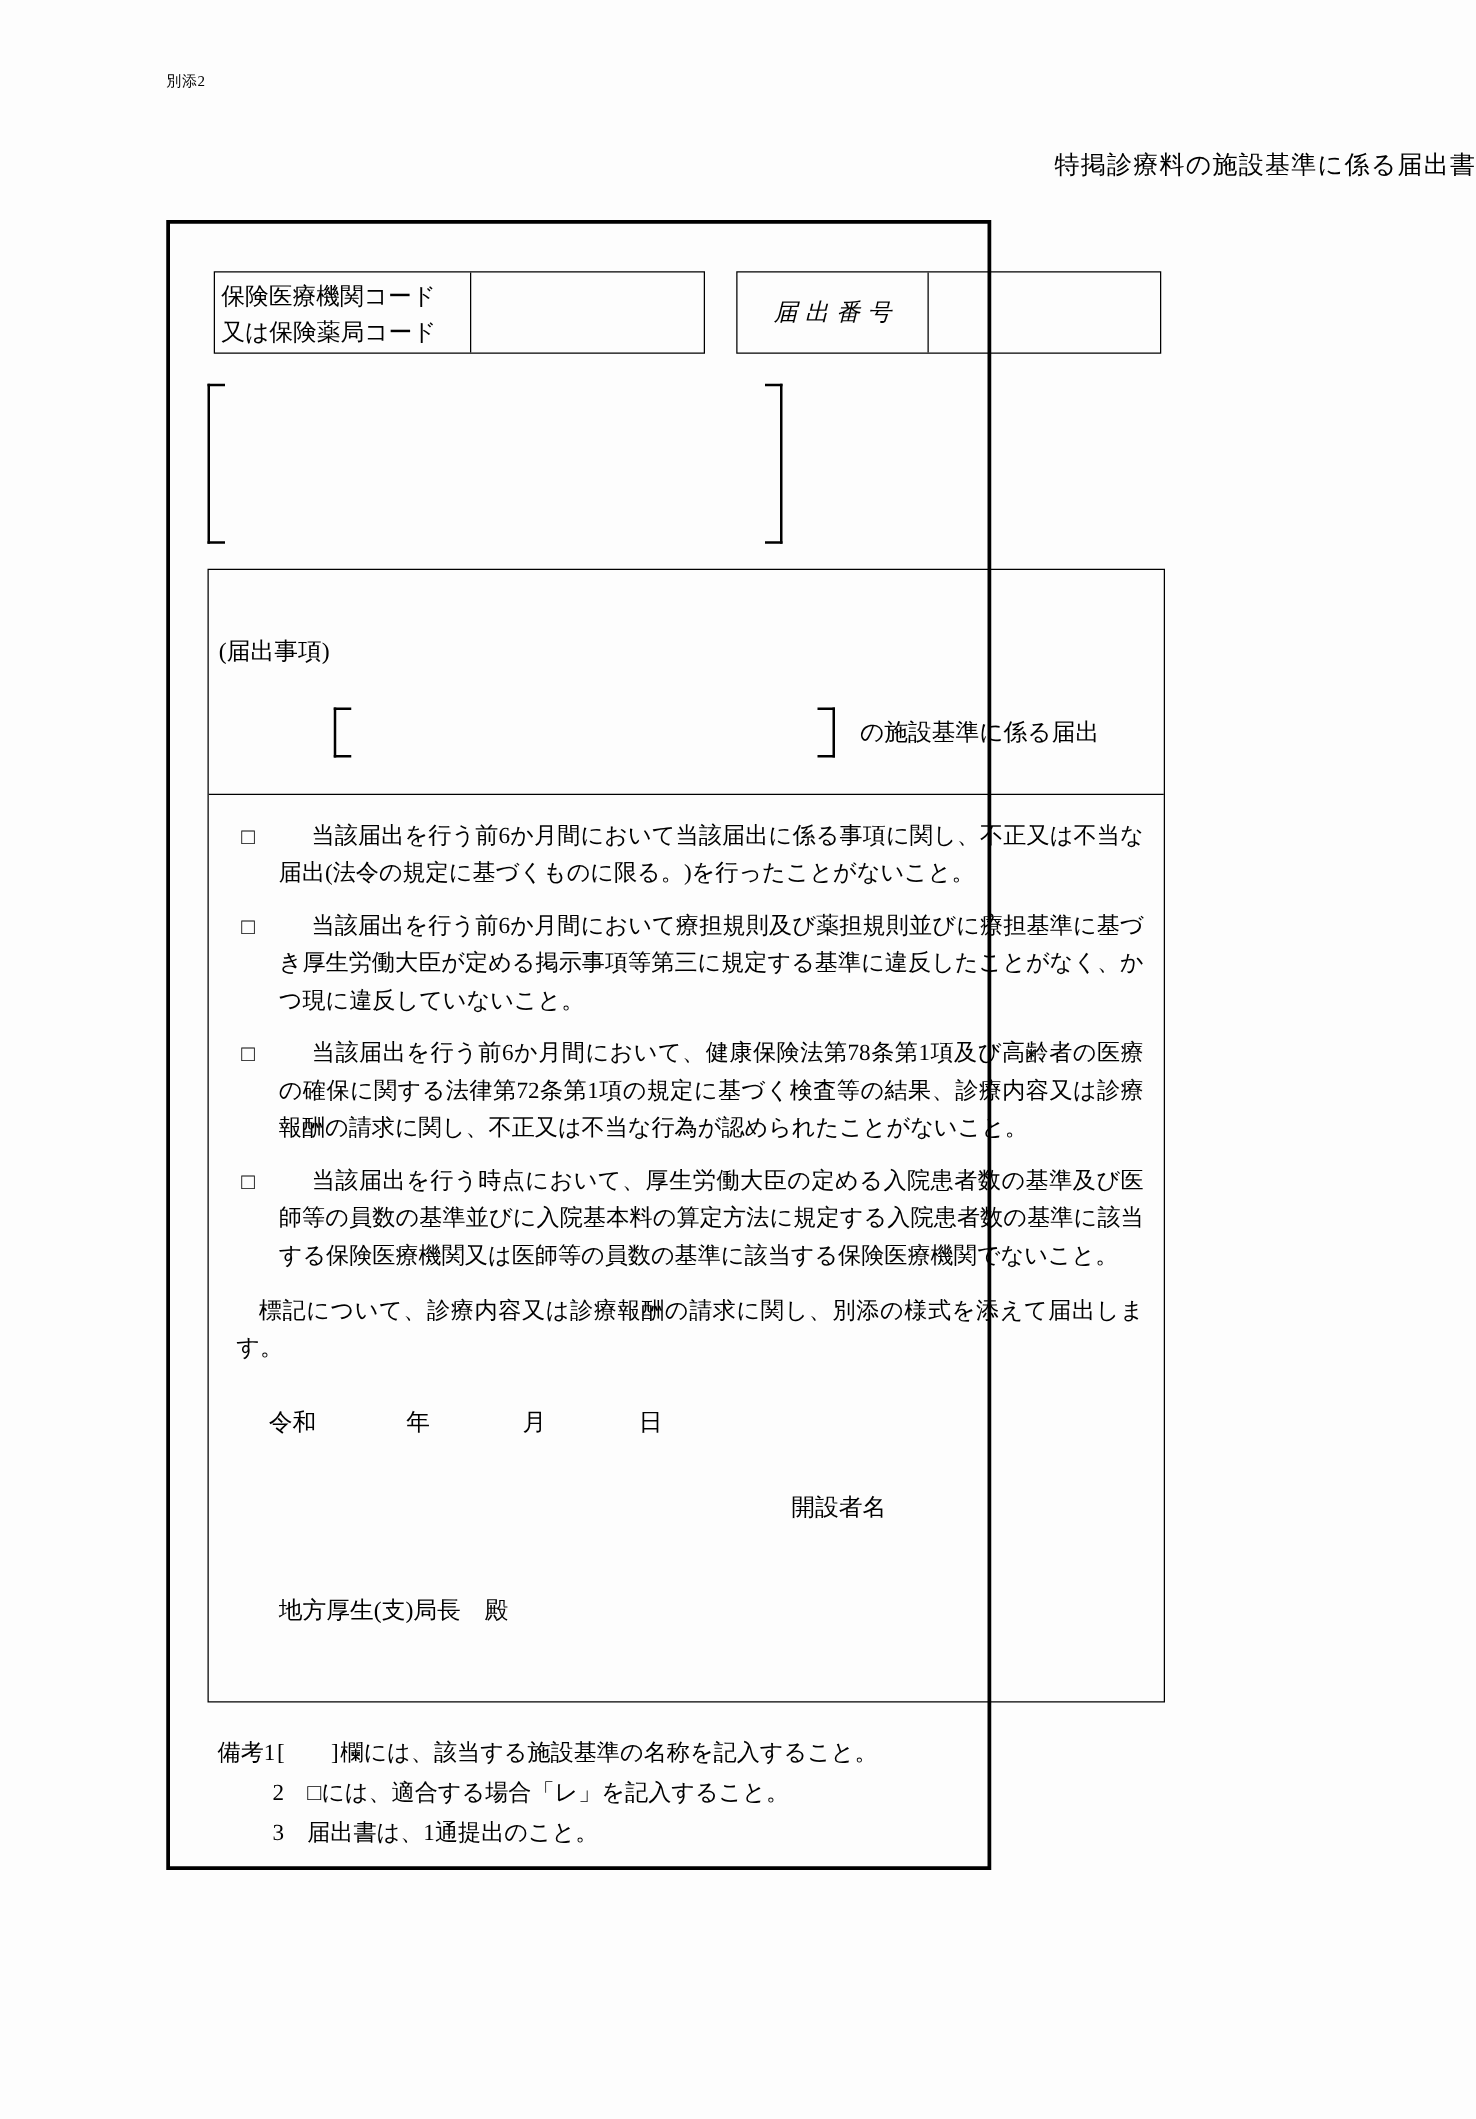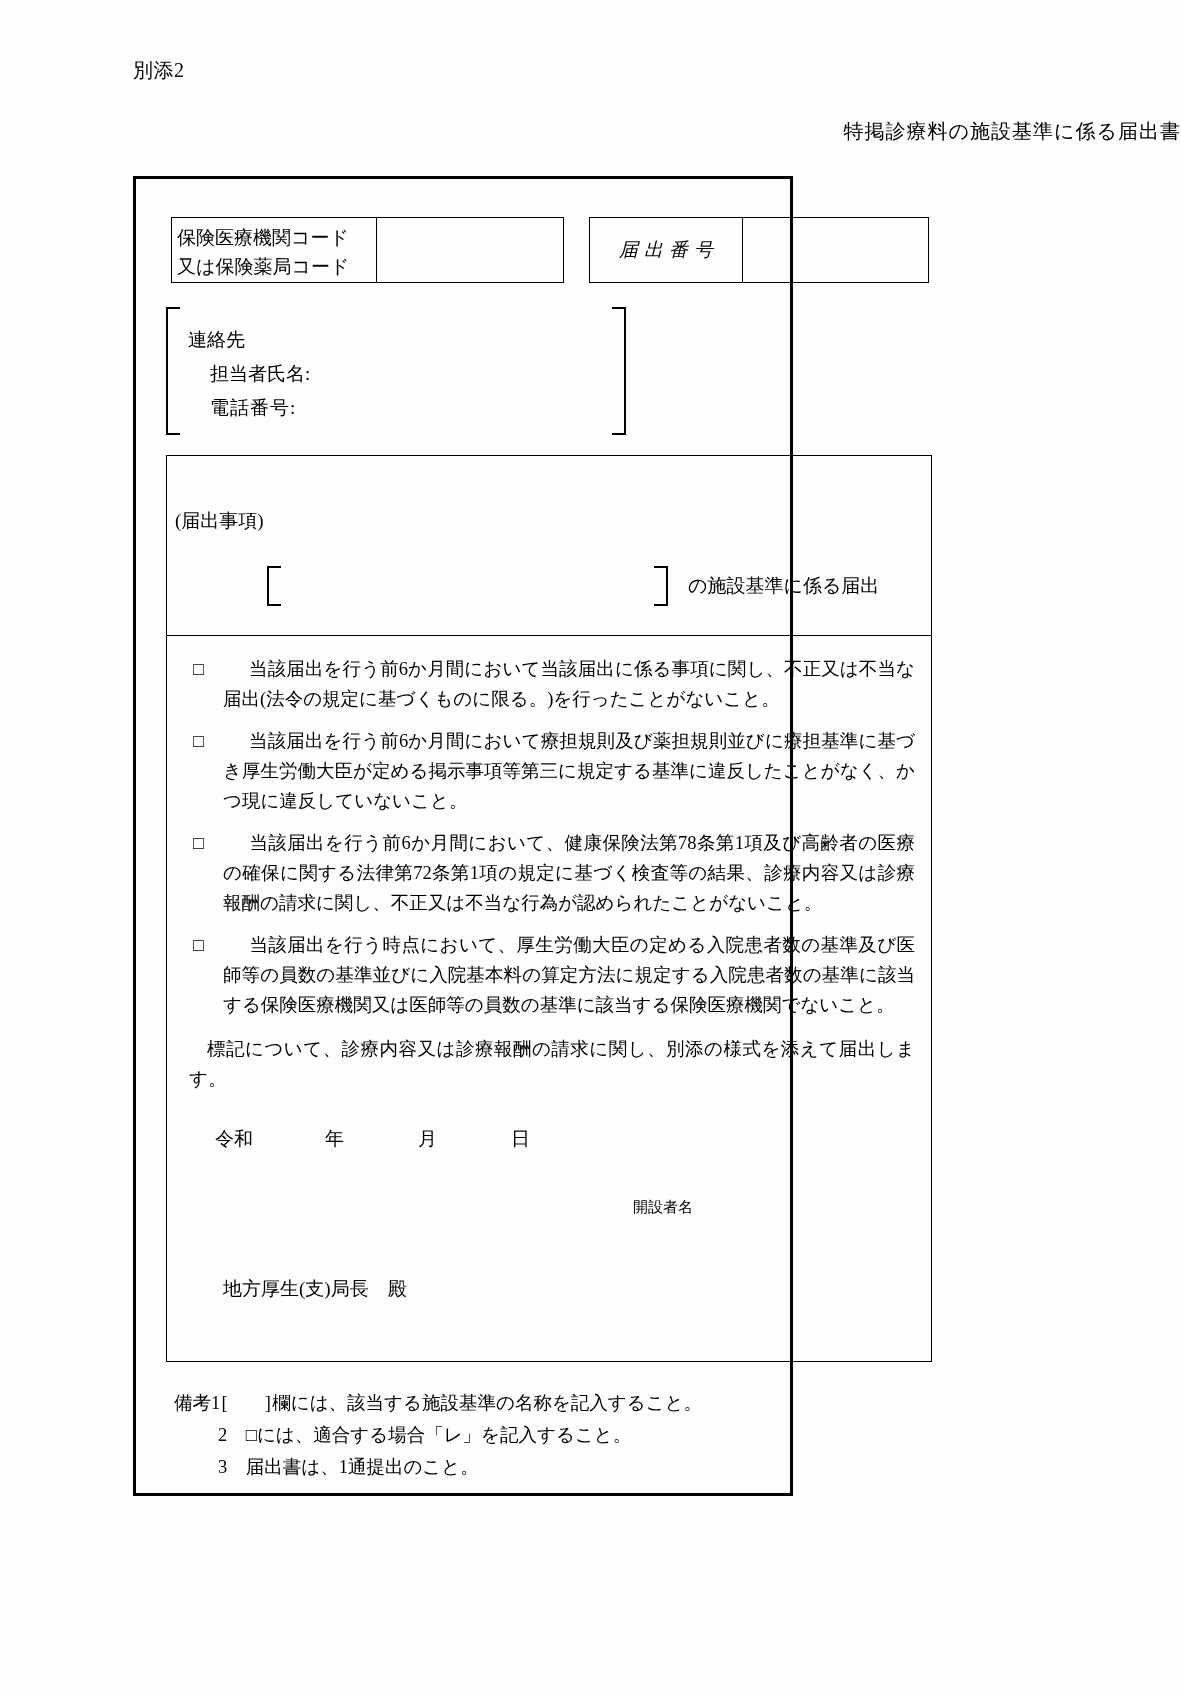--- a/index.html
+++ b/index.html
@@ -20,21 +20,21 @@
     position: absolute;
     inset: 0;
     background: #fdfdfd;
   }
 
   
   .doc-tag {
     position: absolute;
     left: 133px;
     top: 57px;
-    font-size: 20px;
+    font-size: 12px;
     letter-spacing: 0.5px;
   }
   .doc-title {
     position: absolute;
     left: 0;
     top: 118px;
     width: 1181px;
     text-align: right;
     font-size: 20px;
     letter-spacing: 1px;
@@ -240,21 +240,21 @@
 
   .addr-block {
     margin-top: 34px;
     padding-left: 42px;
     font-size: 19px;
     line-height: 32px;
   }
   .founder-line {
     margin-top: 38px;
     padding-left: 452px;
-    font-size: 15px;
+    font-size: 19px;
   }
   .bureau-line {
     margin-top: 52px;
     padding-left: 42px;
     font-size: 19px;
   }
 
   
   .remarks {
     position: absolute;
@@ -292,25 +292,20 @@
     </div>
 
     <div class="todoke-box">
       <div class="label">届出番号</div>
       <div class="value"></div>
     </div>
 
     <div class="contact-block">
       <div class="br-left"></div>
       <div class="br-right"></div>
-      <div class="contact-lines">
-        <div class="l1">連絡先</div>
-        <div class="l2">担当者氏名:</div>
-        <div class="l3">電話番号:</div>
-      </div>
     </div>
 
     <div class="inner-frame">
 
       <div class="subject-area">
         <div class="subject-label">(届出事項)</div>
         <div class="subject-line">
           <div class="brk-open"></div>
           <div class="brk-fill"></div>
           <div class="brk-close"></div>

